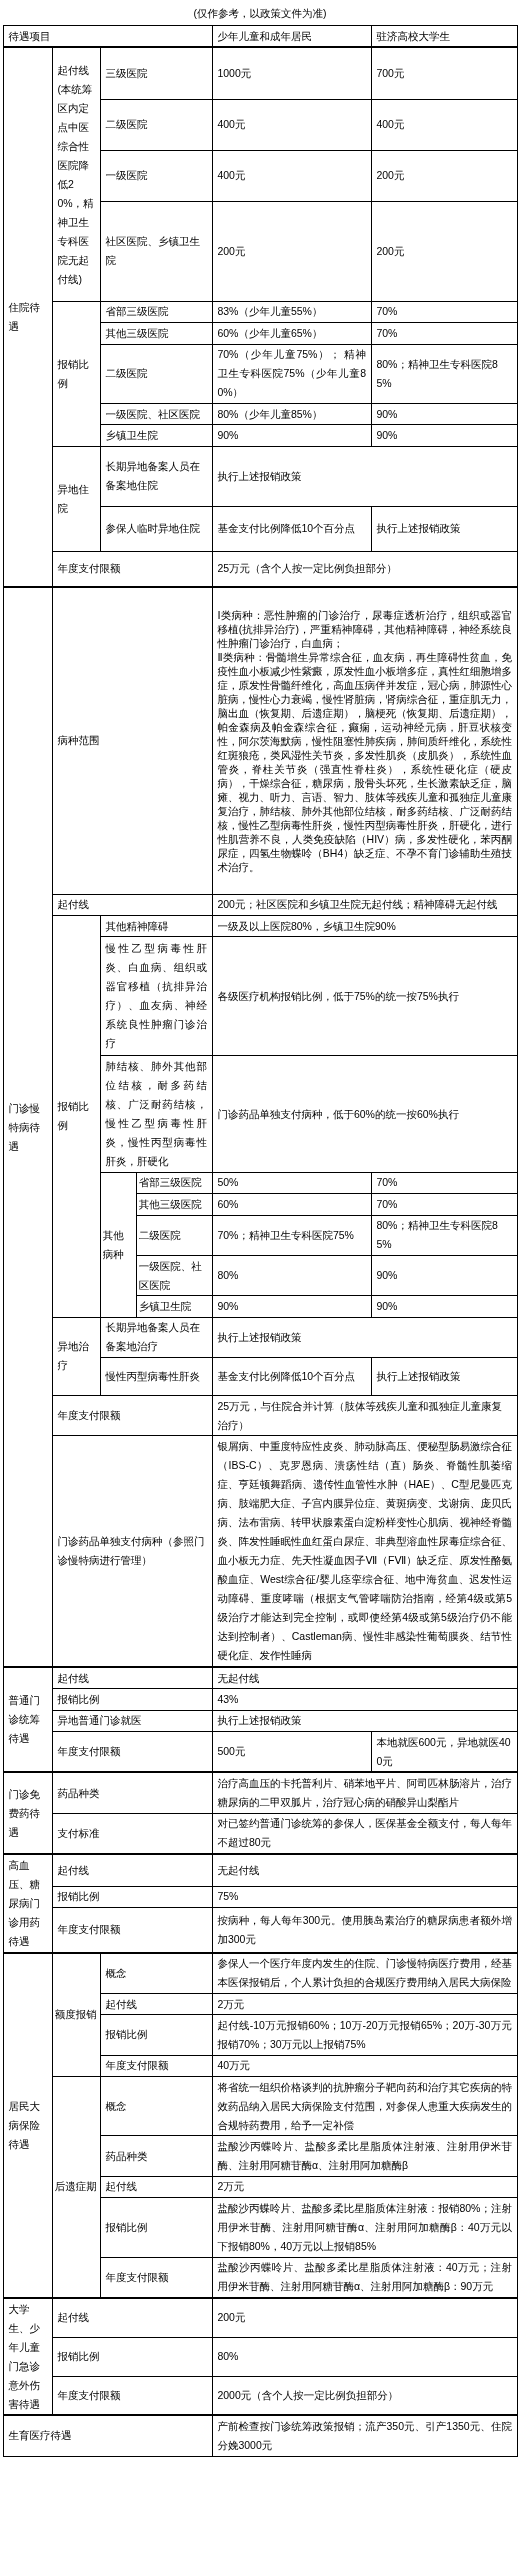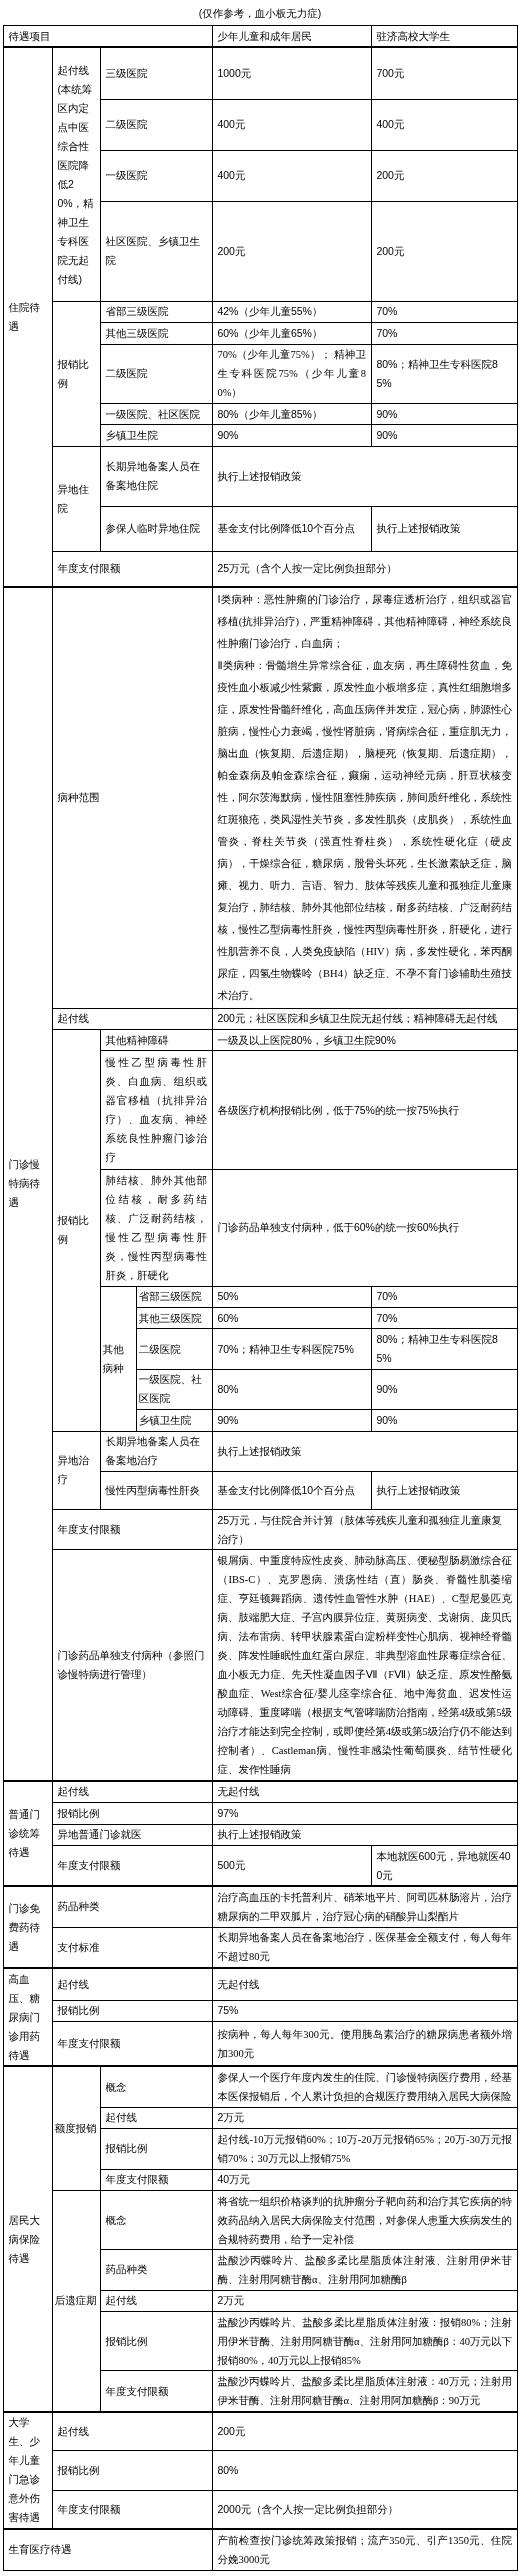--- a/index.html
+++ b/index.html
@@ -2,29 +2,29 @@
 <html style="font-size:10.8px"><head>
 <meta charset="utf-8">
 <style>
   html,body{margin:0;padding:0;background:#fff;color:#000;}
   body{width:520px;font-family:"Liberation Sans","DejaVu Sans",sans-serif;}
   .title{text-align:center;font-size:10.5px;line-height:13.5px;padding:6.7px 0 4.7px 0;}
   table{border-collapse:collapse;table-layout:fixed;margin-left:2.7px;width:513px;border:1.3px solid #000;}
   td{border:1.3px solid #000;padding:0.7px 4.7px;font-size:10.5px;line-height:19px;vertical-align:middle;word-break:break-all;text-align:left;}
   tr.hdr>td{border-bottom-width:2px;}
   tr.gs>td{border-top-width:2px;}
-  td.lh33{line-height:22px;margin-top:44px;}
+  td.lh33{line-height:14px;margin-top:44px;}
   td.pre{white-space:pre-wrap;}
-  td.just{text-align:justify;font-family:Liberation Serif, serif;}
+  td.just{text-align:justify;}
   td.tight{padding:0.7px 2px;}
 </style>
 </head>
 <body>
 
-<div class="title">(仅作参考，血小板无力症)</div>
+<div class="title">(仅作参考，以政策文件为准)</div>
 
 <table>
   <colgroup>
     <col style="width:49px">
       <col style="width:48px">
       <col style="width:36px">
       <col style="width:76px">
       <col style="width:159px">
       <col style="width:146px">
   </colgroup>
@@ -54,21 +54,21 @@
     <td>200元</td>
   </tr>
   <tr style="height:100px">
     <td colspan="2">社区医院、乡镇卫生院</td>
     <td>200元</td>
     <td>200元</td>
   </tr>
   <tr style="height:19.6px">
     <td rowspan="5">报销比例</td>
     <td colspan="2">省部三级医院</td>
-    <td>42%（少年儿童55%）</td>
+    <td>83%（少年儿童55%）</td>
     <td>70%</td>
   </tr>
   <tr style="height:19px">
     <td colspan="2">其他三级医院</td>
     <td>60%（少年儿童65%）</td>
     <td>70%</td>
   </tr>
   <tr style="height:59px">
     <td colspan="2">二级医院</td>
     <td class="just">70%（少年儿童75%）； 精神卫生专科医院75%（少年儿童80%）</td>
@@ -167,40 +167,40 @@
     <td colspan="2" class="just">银屑病、中重度特应性皮炎、肺动脉高压、便秘型肠易激综合征（IBS-C）、克罗恩病、溃疡性结（直）肠炎、脊髓性肌萎缩症、亨廷顿舞蹈病、遗传性血管性水肿（HAE）、C型尼曼匹克病、肢端肥大症、子宫内膜异位症、黄斑病变、戈谢病、庞贝氏病、法布雷病、转甲状腺素蛋白淀粉样变性心肌病、视神经脊髓炎、阵发性睡眠性血红蛋白尿症、非典型溶血性尿毒症综合征、血小板无力症、先天性凝血因子Ⅶ（FⅦ）缺乏症、原发性酪氨酸血症、West综合征/婴儿痉挛综合征、地中海贫血、迟发性运动障碍、重度哮喘（根据支气管哮喘防治指南，经第4级或第5级治疗才能达到完全控制，或即使经第4级或第5级治疗仍不能达到控制者）、Castleman病、慢性非感染性葡萄膜炎、结节性硬化症、发作性睡病</td>
   </tr>
 
   <tr class="gs" style="height:21px">
     <td rowspan="4">普通门诊统筹待遇</td>
     <td colspan="3">起付线</td>
     <td colspan="2">无起付线</td>
   </tr>
   <tr style="height:20px">
     <td colspan="3">报销比例</td>
-    <td colspan="2">97%</td>
+    <td colspan="2">43%</td>
   </tr>
   <tr style="height:21px">
     <td colspan="3">异地普通门诊就医</td>
     <td colspan="2">执行上述报销政策</td>
   </tr>
   <tr style="height:39px">
     <td colspan="3">年度支付限额</td>
     <td>500元</td>
     <td>本地就医600元，异地就医400元</td>
   </tr>
 
   <tr class="gs" style="height:39px">
     <td rowspan="2">门诊免费药待遇</td>
     <td colspan="3">药品种类</td>
     <td colspan="2" class="just">治疗高血压的卡托普利片、硝苯地平片、阿司匹林肠溶片，治疗糖尿病的二甲双胍片，治疗冠心病的硝酸异山梨酯片</td>
   </tr>
   <tr style="height:39px">
     <td colspan="3">支付标准</td>
-    <td colspan="2" class="just">长期异地备案人员在备案地治疗，医保基金全额支付，每人每年不超过80元</td>
+    <td colspan="2" class="just">对已签约普通门诊统筹的参保人，医保基金全额支付，每人每年不超过80元</td>
   </tr>
 
   <tr class="gs" style="height:32px">
     <td rowspan="3">高血压、糖尿病门诊用药待遇</td>
     <td colspan="3">起付线</td>
     <td colspan="2">无起付线</td>
   </tr>
   <tr style="height:20px">
     <td colspan="3">报销比例</td>
     <td colspan="2">75%</td>

